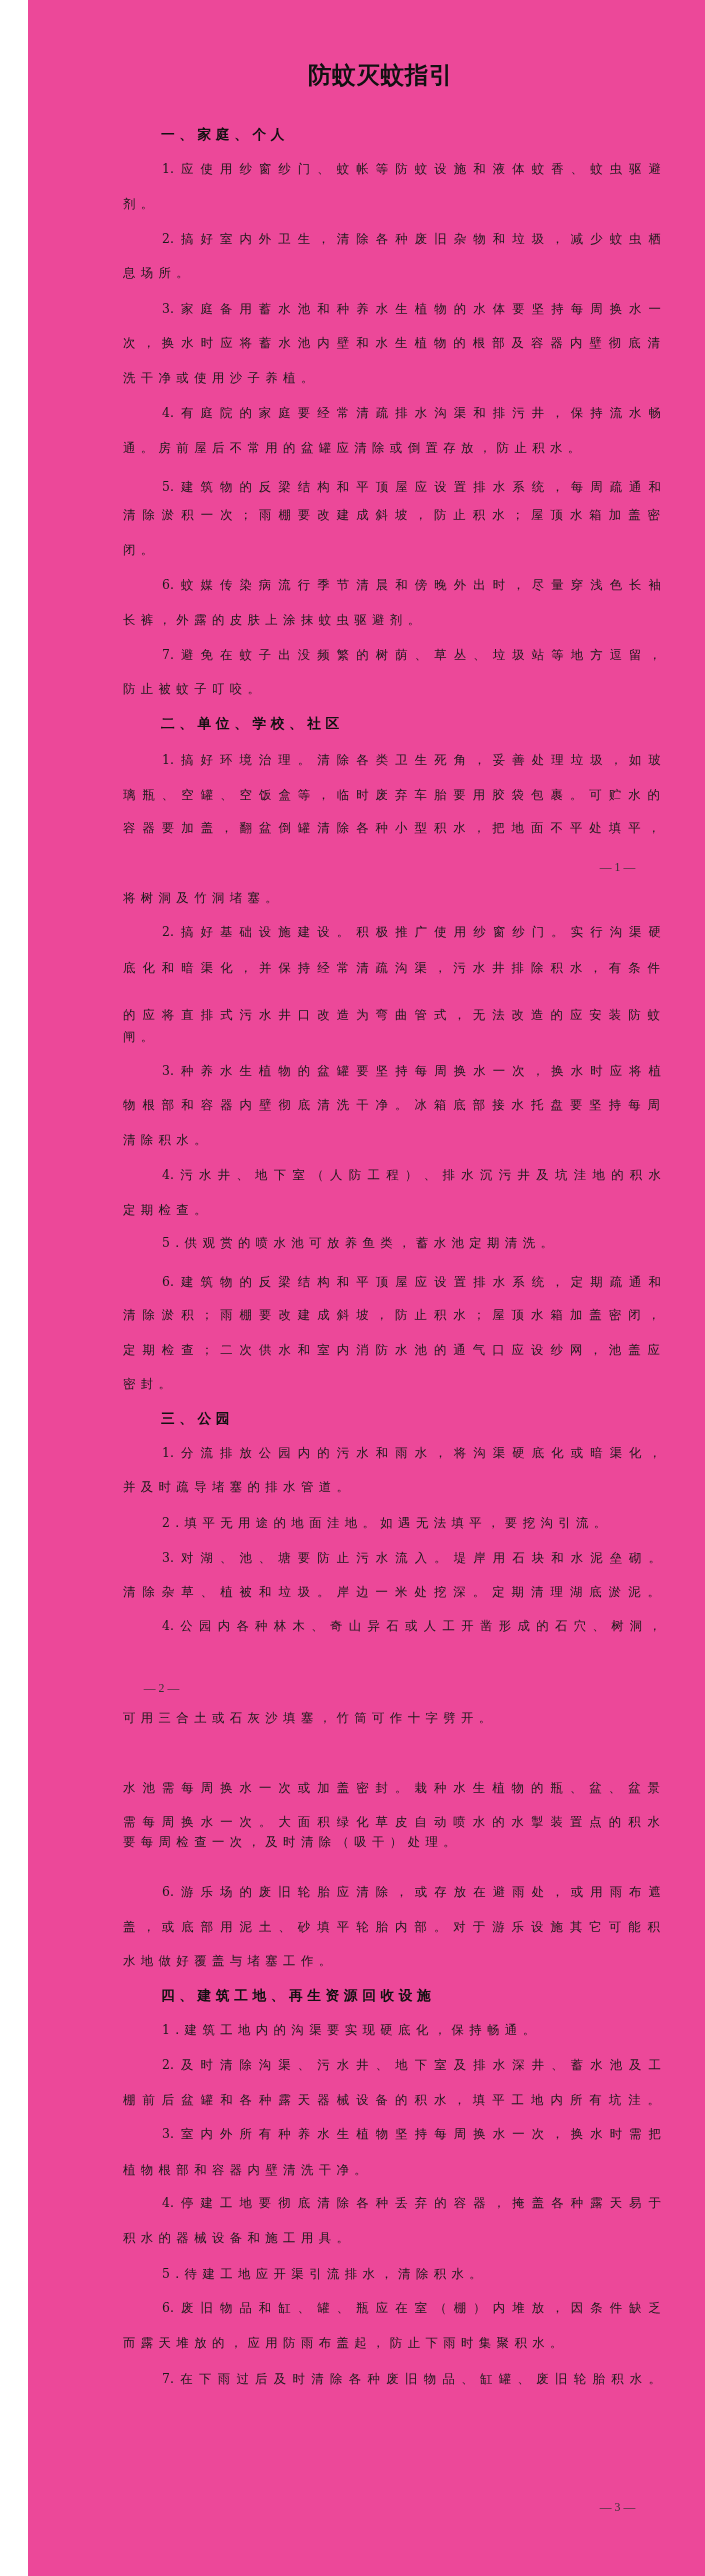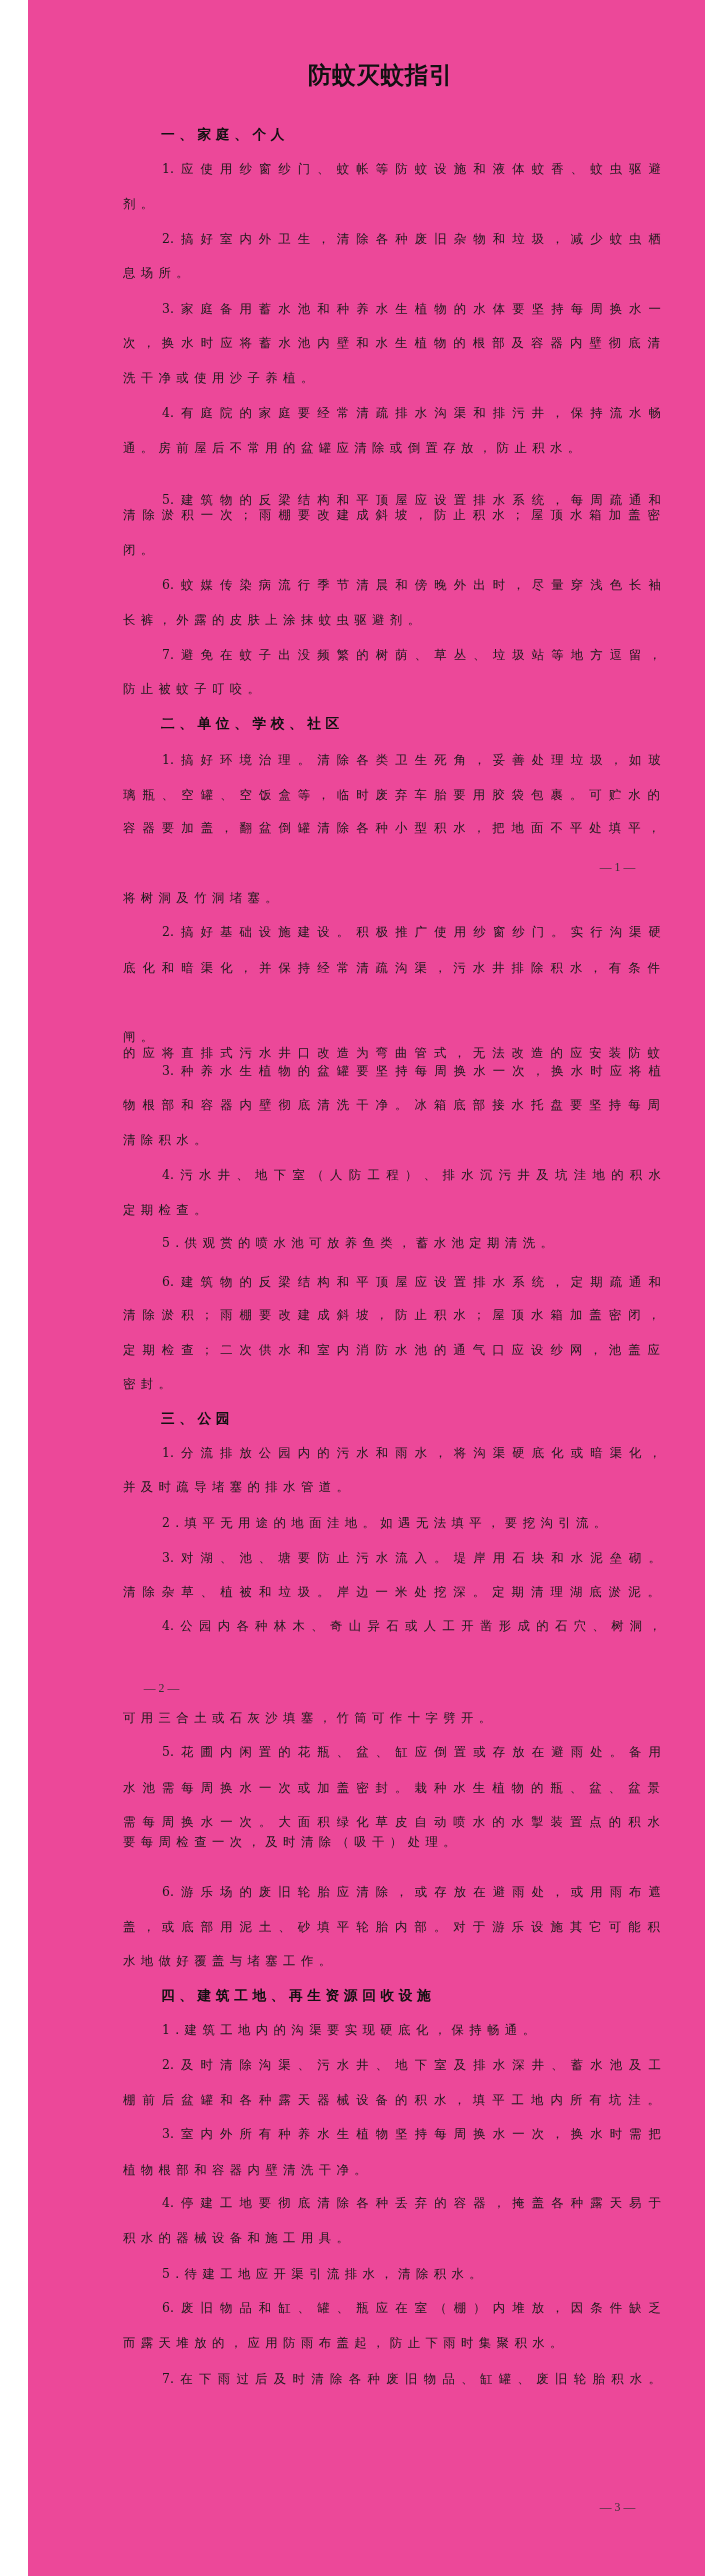--- a/index.html
+++ b/index.html
@@ -37,37 +37,37 @@
   <div class="heading" style="top:125px">一、家庭、个人</div>
   <div class="line first-line" style="top:160px">1.应使用纱窗纱门、蚊帐等防蚊设施和液体蚊香、蚊虫驱避</div>
   <div class="line last-line" style="top:195px">剂。</div>
   <div class="line first-line" style="top:230px">2.搞好室内外卫生，清除各种废旧杂物和垃圾，减少蚊虫栖</div>
   <div class="line last-line" style="top:264px">息场所。</div>
   <div class="line first-line" style="top:300px">3.家庭备用蓄水池和种养水生植物的水体要坚持每周换水一</div>
   <div class="line body-line" style="top:334px">次，换水时应将蓄水池内壁和水生植物的根部及容器内壁彻底清</div>
   <div class="line last-line" style="top:369px">洗干净或使用沙子养植。</div>
   <div class="line first-line" style="top:404px">4.有庭院的家庭要经常清疏排水沟渠和排污井，保持流水畅</div>
   <div class="line last-line" style="top:439px">通。房前屋后不常用的盆罐应清除或倒置存放，防止积水。</div>
-  <div class="line first-line" style="top:491px">5.建筑物的反梁结构和平顶屋应设置排水系统，每周疏通和</div>
+  <div class="line first-line" style="top:478px">5.建筑物的反梁结构和平顶屋应设置排水系统，每周疏通和</div>
   <div class="line body-line" style="top:506px">清除淤积一次；雨棚要改建成斜坡，防止积水；屋顶水箱加盖密</div>
   <div class="line last-line" style="top:541px">闭。</div>
   <div class="line first-line" style="top:576px">6.蚊媒传染病流行季节清晨和傍晚外出时，尽量穿浅色长袖</div>
   <div class="line last-line" style="top:611px">长裤，外露的皮肤上涂抹蚊虫驱避剂。</div>
   <div class="line first-line" style="top:646px">7.避免在蚊子出没频繁的树荫、草丛、垃圾站等地方逗留，</div>
   <div class="line last-line" style="top:680px">防止被蚊子叮咬。</div>
 
   <div class="heading" style="top:714px">二、单位、学校、社区</div>
   <div class="line first-line" style="top:751px">1.搞好环境治理。清除各类卫生死角，妥善处理垃圾，如玻</div>
   <div class="line body-line" style="top:786px">璃瓶、空罐、空饭盒等，临时废弃车胎要用胶袋包裹。可贮水的</div>
   <div class="line body-line" style="top:819px">容器要加盖，翻盆倒罐清除各种小型积水，把地面不平处填平，</div>
   <div class="pnum" style="top:860px; left:562px">— 1 —</div>
   <div class="line last-line" style="top:889px">将树洞及竹洞堵塞。</div>
   <div class="line first-line" style="top:923px">2.搞好基础设施建设。积极推广使用纱窗纱门。实行沟渠硬</div>
   <div class="line body-line" style="top:959px">底化和暗渠化，并保持经常清疏沟渠，污水井排除积水，有条件</div>
-  <div class="line body-line" style="top:1044px">的应将直排式污水井口改造为弯曲管式，无法改造的应安装防蚊</div>
+  <div class="line body-line" style="top:1006px">的应将直排式污水井口改造为弯曲管式，无法改造的应安装防蚊</div>
   <div class="line last-line" style="top:1028px">闸。</div>
   <div class="line first-line" style="top:1062px">3.种养水生植物的盆罐要坚持每周换水一次，换水时应将植</div>
   <div class="line body-line" style="top:1096px">物根部和容器内壁彻底清洗干净。冰箱底部接水托盘要坚持每周</div>
   <div class="line last-line" style="top:1131px">清除积水。</div>
   <div class="line first-line" style="top:1166px">4.污水井、地下室（人防工程）、排水沉污井及坑洼地的积水</div>
   <div class="line last-line" style="top:1201px">定期检查。</div>
   <div class="line first-last" style="top:1234px">5.供观赏的喷水池可放养鱼类，蓄水池定期清洗。</div>
   <div class="line first-line" style="top:1273px">6.建筑物的反梁结构和平顶屋应设置排水系统，定期疏通和</div>
   <div class="line body-line" style="top:1341px">定期检查；二次供水和室内消防水池的通气口应设纱网，池盖应</div>
   <div class="line body-line" style="top:1306px">清除淤积；雨棚要改建成斜坡，防止积水；屋顶水箱加盖密闭，</div>
@@ -75,21 +75,20 @@
 
   <div class="heading" style="top:1409px">三、公园</div>
   <div class="line first-line" style="top:1444px">1.分流排放公园内的污水和雨水，将沟渠硬底化或暗渠化，</div>
   <div class="line last-line" style="top:1478px">并及时疏导堵塞的排水管道。</div>
   <div class="line first-last" style="top:1514px">2.填平无用途的地面洼地。如遇无法填平，要挖沟引流。</div>
   <div class="line first-line" style="top:1549px">3.对湖、池、塘要防止污水流入。堤岸用石块和水泥垒砌。</div>
   <div class="line body-line" style="top:1583px">清除杂草、植被和垃圾。岸边一米处挖深。定期清理湖底淤泥。</div>
   <div class="line first-line" style="top:1617px">4.公园内各种林木、奇山异石或人工开凿形成的石穴、树洞，</div>
   <div class="pnum" style="top:1681px; left:106px">— 2 —</div>
   <div class="line last-line" style="top:1709px">可用三合土或石灰沙填塞，竹筒可作十字劈开。</div>
-  <div class="line first-line" style="top:1743px">5.花圃内闲置的花瓶、盆、缸应倒置或存放在避雨处。备用</div>
   <div class="line body-line" style="top:1813px">需每周换水一次。大面积绿化草皮自动喷水的水掣装置点的积水</div>
   <div class="line body-line" style="top:1779px">水池需每周换水一次或加盖密封。栽种水生植物的瓶、盆、盆景</div>
   <div class="line last-line" style="top:1833px">要每周检查一次，及时清除（吸干）处理。</div>
   <div class="line first-line" style="top:1883px">6.游乐场的废旧轮胎应清除，或存放在避雨处，或用雨布遮</div>
   <div class="line body-line" style="top:1918px">盖，或底部用泥土、砂填平轮胎内部。对于游乐设施其它可能积</div>
   <div class="line last-line" style="top:1952px">水地做好覆盖与堵塞工作。</div>
 
   <div class="heading" style="top:1986px">四、建筑工地、再生资源回收设施</div>
   <div class="line first-last" style="top:2021px">1.建筑工地内的沟渠要实现硬底化，保持畅通。</div>
   <div class="line first-line" style="top:2056px">2.及时清除沟渠、污水井、地下室及排水深井、蓄水池及工</div>

